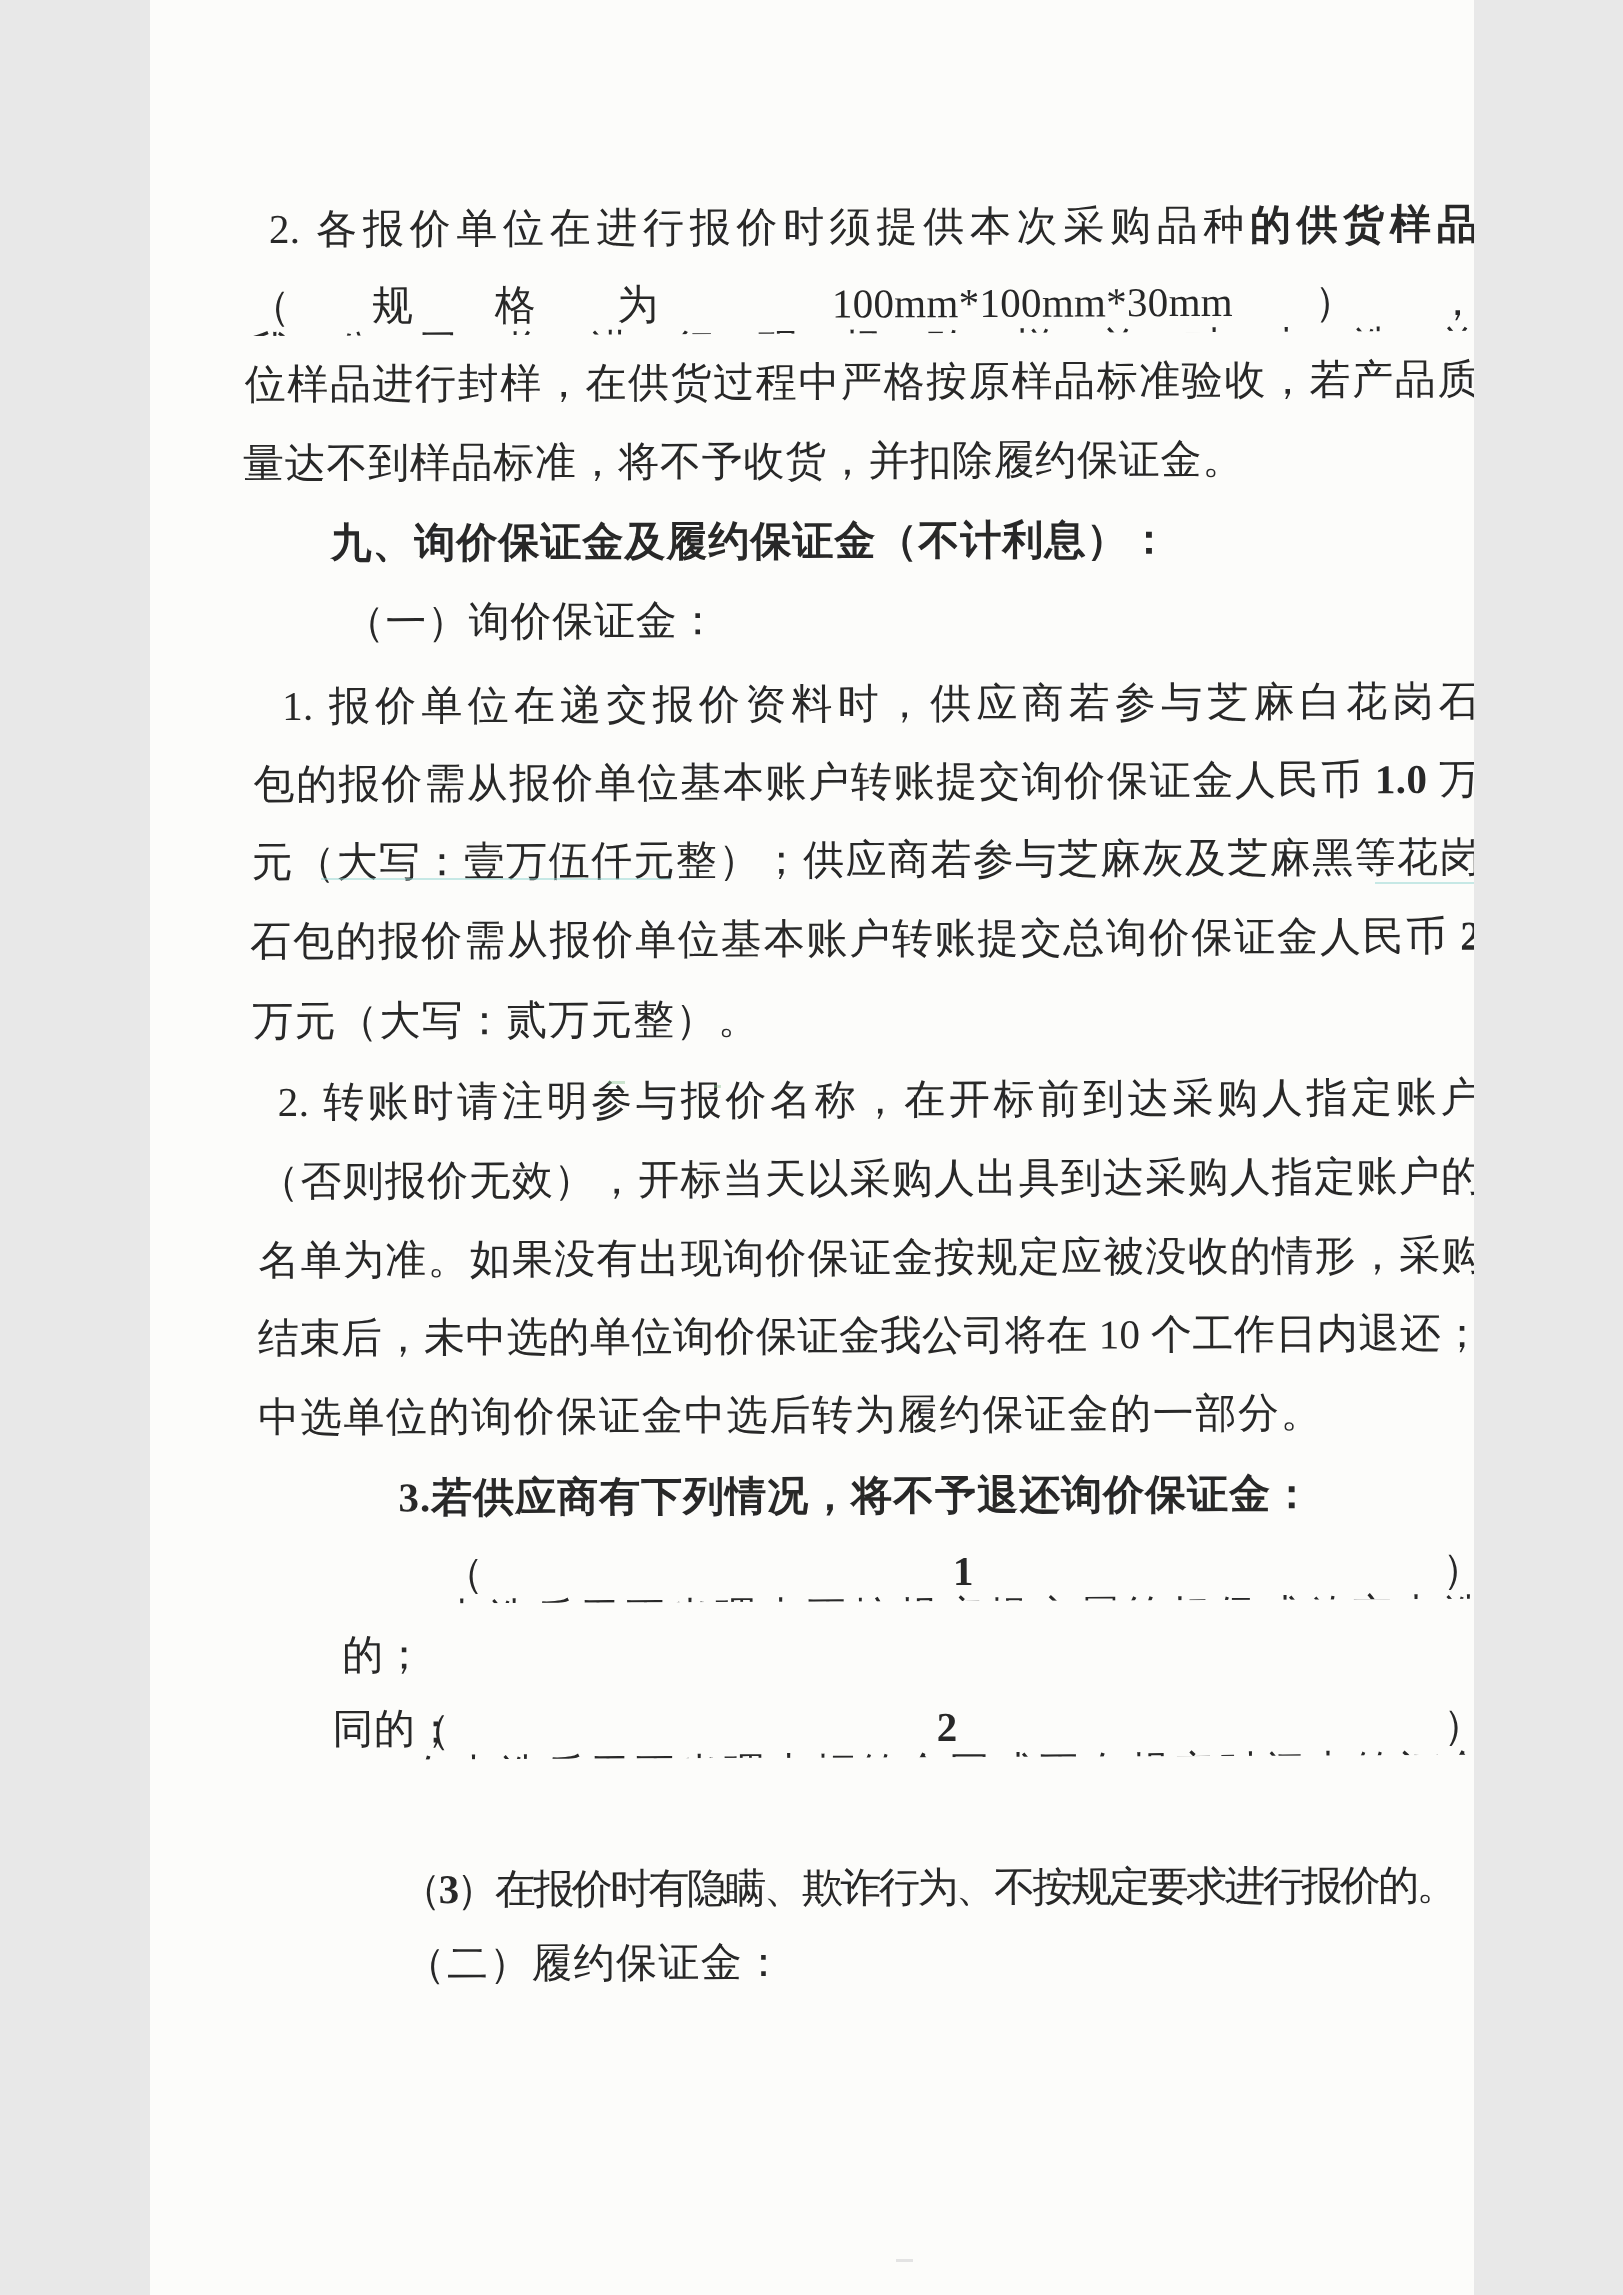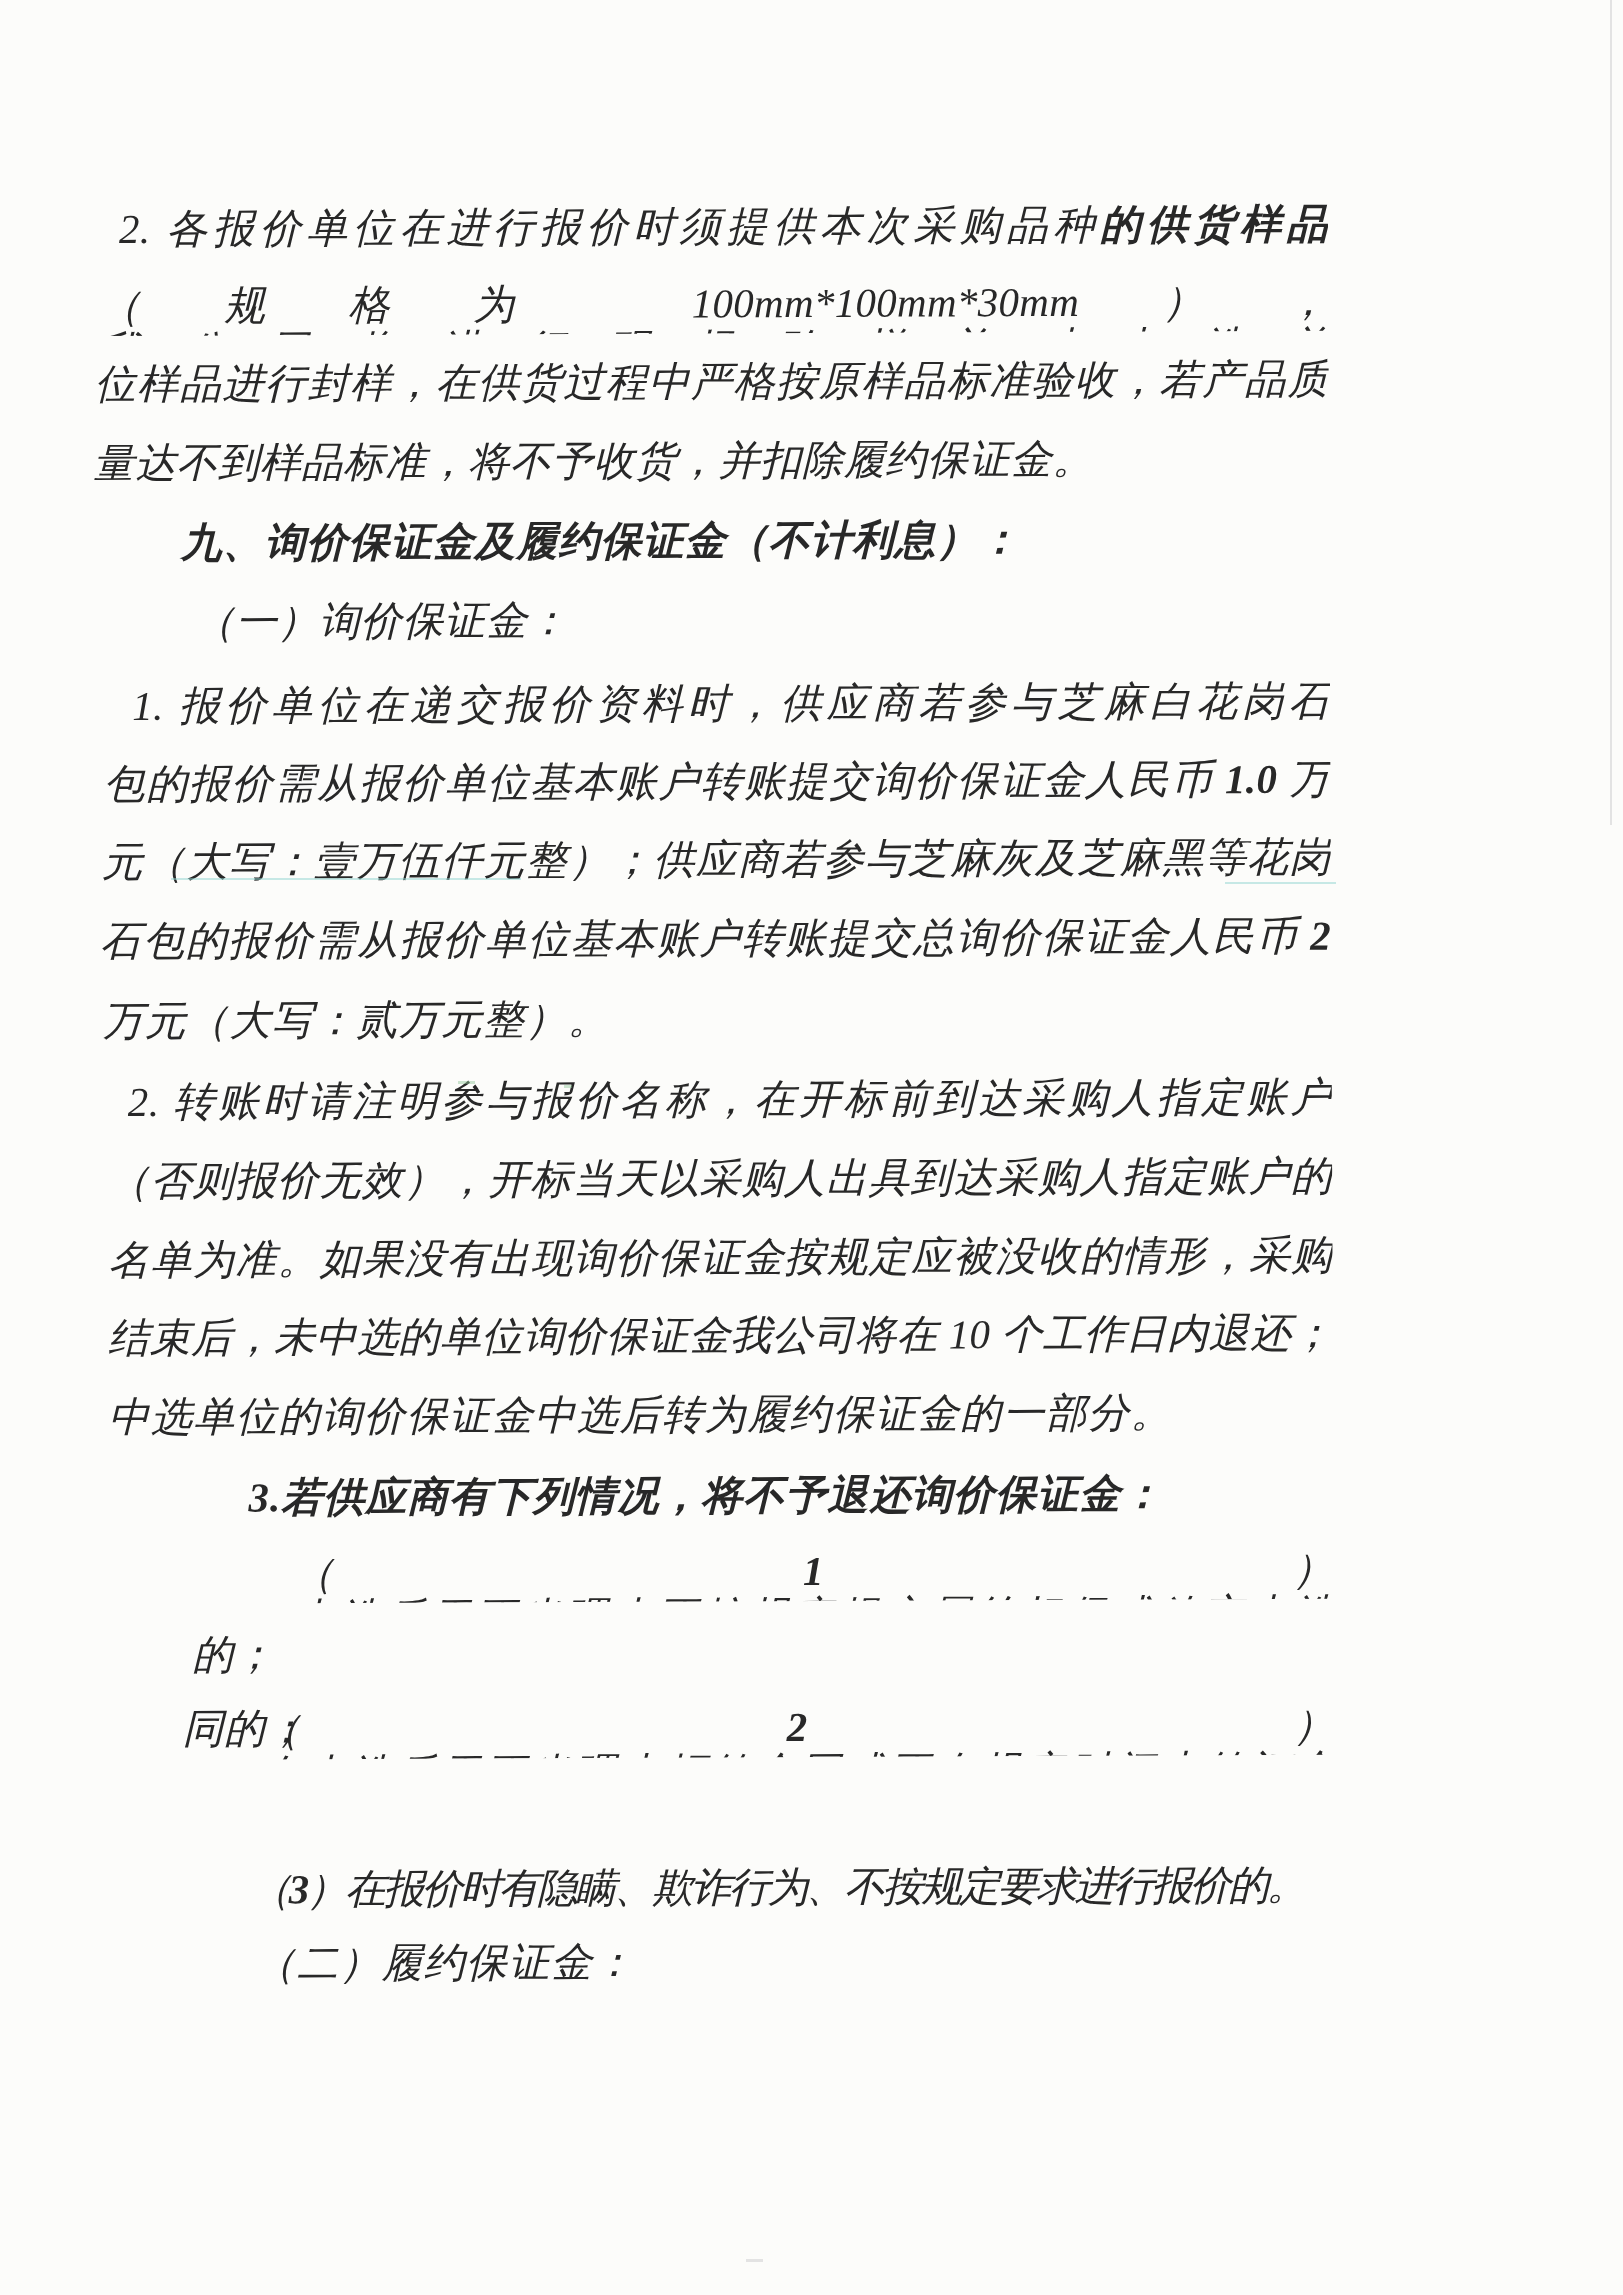--- a/index.html
+++ b/index.html
@@ -1,20 +1,19 @@
 <!DOCTYPE html>
 <html style="--paper: #fcfcfa; --ink: #282828; --cyan: #8fd4cf; --green: #90c89a; --edge: #d9d9d9;font-size:10.5px"><head>
 <meta charset="utf-8">
 <style>
   html,body{margin:0;padding:0;background:#e8e8e8;}
   #page{
-    position:relative;width:1623px;height:2295px;margin:0 auto;
+    position:relative;width:1324px;height:2295px;margin:0 auto;
     background:var(--paper,#fcfcfa);overflow:hidden;
     font-family:"Liberation Serif", serif;
-    font-style:italic;
   }
   #doc{position:absolute;left:0;top:0;width:1623px;height:2295px;transform:rotate(-0.25deg);transform-origin:50% 50%;}
   .line{
     position:absolute;font-size:41px;line-height:45px;color:var(--ink,#282828);
     white-space:nowrap;letter-spacing:0.3px;
   }
   .line.j{
     white-space:normal;text-align:justify;text-align-last:justify;
     word-break:keep-all;overflow:hidden;height:52px;
   }

